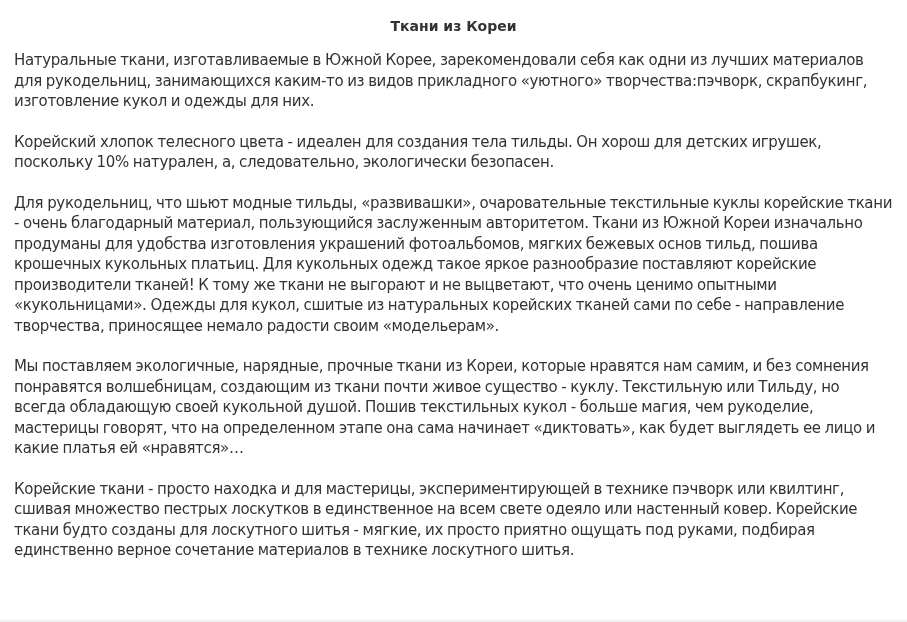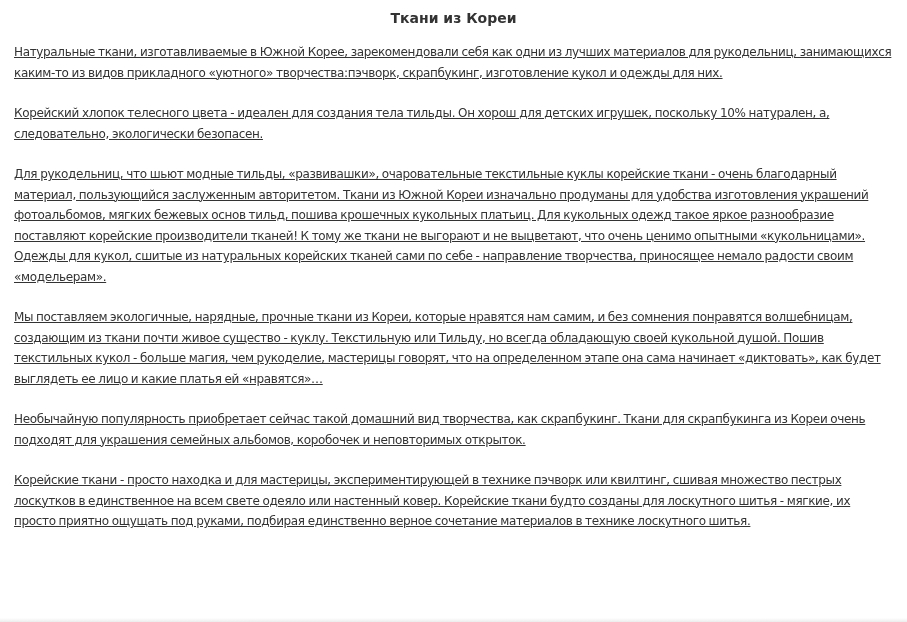--- a/index.html
+++ b/index.html
@@ -8,54 +8,52 @@
       background: #ffffff;
     }
     body {
       width: 907px;
       height: 622px;
       overflow: hidden;
       font-family: "DejaVu Sans", sans-serif;
       color: #333333;
     }
     .article {
-      padding: 8px 14px 0 14px;
+      padding: 16px 14px 0 14px;
       box-sizing: border-box;
       width: 907px;
     }
     .title {
       text-align: center;
       font-weight: bold;
       font-size: 14px;
       line-height: 20px;
       margin: 0 0 14px 0;
       color: #333333;
     }
     .para {
-      font-size: 12px;
+      font-size: 15px;
       line-height: 20.5px;
       margin: 0 0 20px 0;
       letter-spacing: -0.35px;
       word-spacing: -0.5px;
-      text-decoration: underline;
     }
     .bottom-shadow {
       position: absolute;
       left: 0;
       right: 0;
       top: 618px;
       height: 4px;
       background: linear-gradient(#ffffff, #ececec);
     }
   </style>
 </head>
 <body>
 
 <div class="article">
   <h1 class="title">Ткани из Кореи</h1>
   <p class="para">Натуральные ткани, изготавливаемые в Южной Корее, зарекомендовали себя как одни из лучших материалов для рукодельниц, занимающихся каким-то из видов прикладного «уютного» творчества:пэчворк, скрапбукинг, изготовление кукол и одежды для них.</p>
   <p class="para">Корейский хлопок телесного цвета - идеален для создания тела тильды. Он хорош для детских игрушек, поскольку 10% натурален, а, следовательно, экологически безопасен.</p>
   <p class="para">Для рукодельниц, что шьют модные тильды,  «развивашки», очаровательные текстильные куклы корейские ткани - очень благодарный материал, пользующийся заслуженным авторитетом. Ткани из Южной Кореи изначально продуманы для удобства изготовления украшений фотоальбомов, мягких бежевых основ тильд, пошива крошечных кукольных платьиц. Для кукольных одежд такое яркое разнообразие поставляют корейские производители тканей! К тому же ткани не выгорают и не выцветают, что очень ценимо опытными «кукольницами». Одежды для кукол, сшитые из натуральных корейских тканей сами по себе - направление творчества, приносящее немало радости своим «модельерам».</p>
   <p class="para">Мы поставляем экологичные, нарядные, прочные ткани из Кореи, которые нравятся нам самим, и без сомнения понравятся волшебницам, создающим из ткани почти живое существо - куклу. Текстильную или Тильду, но всегда обладающую своей кукольной душой. Пошив текстильных кукол - больше магия, чем рукоделие, мастерицы говорят, что на определенном этапе она сама начинает «диктовать», как будет выглядеть ее лицо и какие платья ей «нравятся»…</p>
-  <p class="para">Необычайную популярность приобретает сейчас такой домашний вид творчества, как скрапбукинг. Ткани для скрапбукинга из Кореи очень подходят для украшения семейных альбомов, коробочек и неповторимых открыток.</p>
   <p class="para">Корейские ткани - просто находка и для мастерицы, экспериментирующей в технике пэчворк или квилтинг, сшивая множество пестрых лоскутков в единственное на всем свете одеяло или настенный ковер. Корейские ткани будто созданы для лоскутного шитья - мягкие, их просто приятно ощущать под руками, подбирая единственно верное сочетание материалов в технике лоскутного шитья.</p>
 </div>
 <div class="bottom-shadow"></div>
 
 </body></html>

